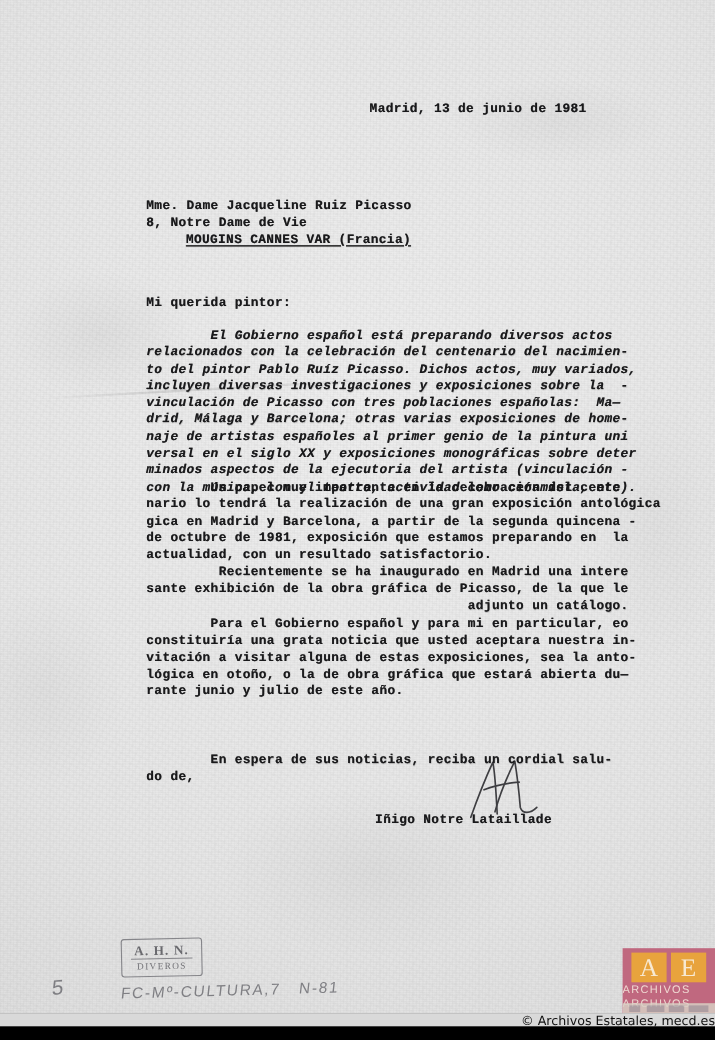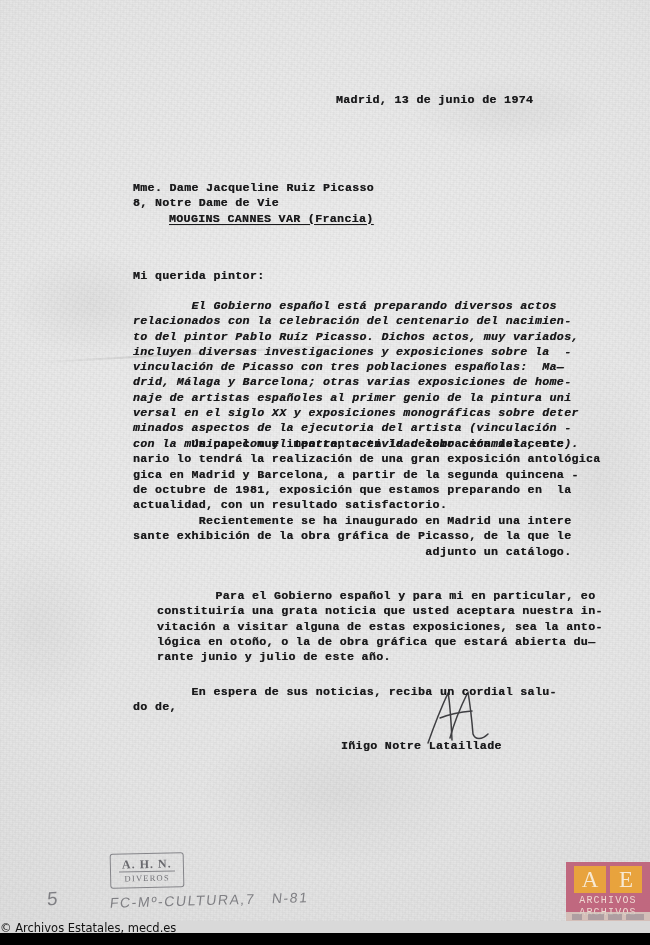--- a/index.html
+++ b/index.html
@@ -71,21 +71,21 @@
 
   #datum   { left: 336px; top: 92px; }
   #addr    { left: 133px; top: 180px; }
   #addr .u { text-decoration: underline; text-underline-offset: 2px; margin-left: 36px; }
   #salute  { left: 133px; top: 268px; }
 
   .para    { left: 133px; }
   #p1 { top: 298px; font-style: italic; }
   #p2 { top: 436px; }
   #p3 { top: 513px; text-align: right; }
-  #p4 { top: 588px; margin-left: 24px; }
+  #p4 { top: 560px; }
   #p5 { top: 684px; }
 
   #signer  { left: 341px; top: 738px; }
 
   
   #signature {
     position: absolute;
     left: 420px; top: 690px;
     width: 90px; height: 55px;
     pointer-events: none;
@@ -166,23 +166,23 @@
     color: #f7e9d2;
     font-family: "Liberation Serif", serif;
     font-size: 23px;
     line-height: 27px;
     text-align: center;
     font-weight: 400;
   }
   #logo .cap {
     position: absolute;
     left: 0; right: 0; top: 33px;
-    text-align: center;
+    text-align: left;
     color: #efd9d2;
-    font-family: Liberation Mono, monospace;
+    font-family: Liberation Sans, sans-serif;
     font-size: 10px;
     line-height: 11.5px;
     letter-spacing: 1.2px;
   }
   #logo .govbar {
     position: absolute;
     left: 0; right: 0; bottom: 0;
     height: 9px;
     background: #d8cfc4;
     opacity: .85;
@@ -200,21 +200,21 @@
   #footer {
     position: absolute;
     left: 0; top: 921px;
     width: 650px; height: 24px;
     background: #000;
     color: #fff;
     font-family: "DejaVu Sans", "Liberation Sans", sans-serif;
     font-size: 11.5px;
     display: flex;
     align-items: center;
-    justify-content: flex-start;
+    justify-content: flex-end;
   }
   #footer .fbar {
     position: absolute;
     left: 0; right: 0; top: 0;
     height: 12px;
     background: #d9d9d9;
   }
   #footer .ftxt {
     position: relative;
     z-index: 2;
@@ -223,21 +223,21 @@
   }
 </style>
 </head>
 <body>
 
 <div id="page">
   <div id="grain"></div>
   <div id="blotches"></div>
   <div id="crease"></div>
 
-  <div class="tw" id="datum">Madrid, 13 de junio de 1974</div>
+  <div class="tw" id="datum">Madrid, 13 de junio de 1981</div>
 
   <div class="tw" id="addr"><span>Mme. Dame Jacqueline Ruiz Picasso</span>
 <span>8, Notre Dame de Vie</span>
 <span class="u">MOUGINS CANNES VAR (Francia)</span></div>
 
   <div class="tw" id="salute">Mi querida pintor:</div>
 
   <div class="tw para" id="p1">        El Gobierno español está preparando diversos actos
 relacionados con la celebración del centenario del nacimien-
 to del pintor Pablo Ruíz Picasso. Dichos actos, muy variados,

